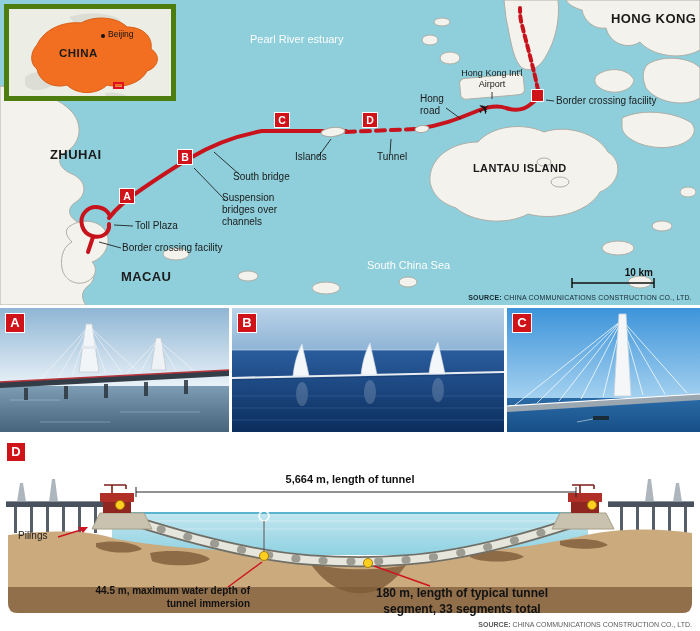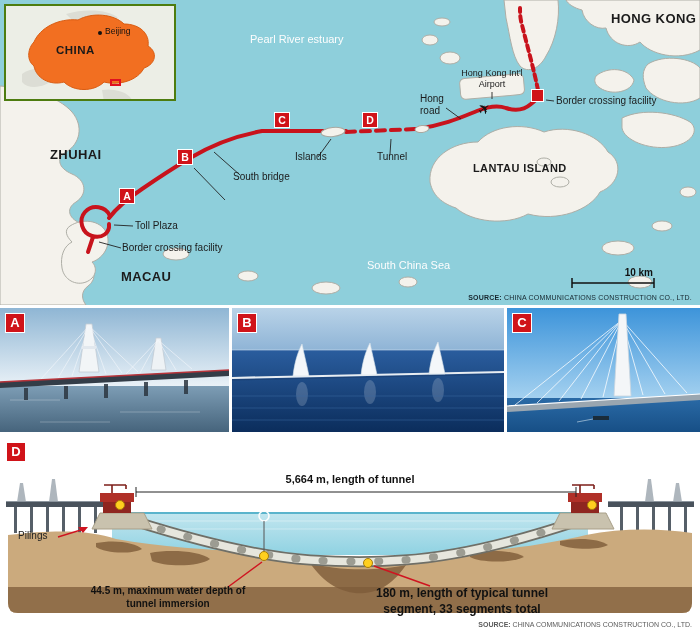--- a/index.html
+++ b/index.html
@@ -15,40 +15,40 @@
   .place-sm { font-weight:bold; font-size:11px; letter-spacing:.4px; }
   .white-label { color:#fdfdfd; font-size:11px; }
   .badge { position:absolute; width:16px; height:16px; background:#d01319; border:1px solid #fff;
            color:#fff; font-weight:bold; font-size:10.5px; line-height:14px; text-align:center; }
   .hk-marker { position:absolute; width:13px; height:13px; background:#d01319; border:1px solid #fff; }
   .plane { position:absolute; font-size:15px; color:#111; transform:rotate(-35deg); }
   .source { position:absolute; font-size:7px; color:#16262e; letter-spacing:.2px; white-space:nowrap; }
   .source b { font-weight:bold; }
 
   
-  .inset { position:absolute; left:4px; top:4px; width:172px; height:97px; background:#eceee6; border:2px solid #4d7c0f; overflow:hidden; }
+  .inset { position:absolute; left:4px; top:4px; width:172px; height:97px; background:#eceee6; border:5px solid #4d7c0f; overflow:hidden; }
   .inset-country { position:absolute; left:50px; top:38px; font-weight:bold; font-size:11.5px; color:#1a1a1a; letter-spacing:.5px; }
   .inset-city { position:absolute; left:99px; top:20px; font-size:8.5px; color:#111; }
   .inset-dot { position:absolute; left:92px; top:25px; width:4px; height:4px; border-radius:50%; background:#111; }
   .inset-region { position:absolute; left:104px; top:73px; width:11px; height:7px; border:2px solid #e01020; background:transparent; }
 
   
   .photos-row { position:absolute; left:0; top:308px; width:700px; height:124px; display:flex; gap:3px; }
   .photo { position:relative; height:124px; overflow:hidden; background:#9bc; }
   .photo.pa { width:229px; } .photo.pb { width:272px; } .photo.pc { width:193px; }
   .photo-badge { position:absolute; left:5px; top:5px; width:20px; height:20px; background:#d01319; border:1px solid #fff;
                  color:#fff; font-weight:bold; font-size:13px; line-height:18px; text-align:center; }
 
   
   .diagram-section { position:absolute; left:0; top:435px; width:700px; height:196px; background:#fff; }
   .d-badge { position:absolute; left:6px; top:7px; width:20px; height:20px; background:#d01319; border:1px solid #fff;
              color:#fff; font-weight:bold; font-size:13px; line-height:18px; text-align:center; }
   .d-length { position:absolute; left:0; top:38px; width:700px; text-align:center; font-weight:bold; font-size:11px; color:#111; }
   .d-pilings { position:absolute; left:18px; top:95px; font-size:10px; color:#222; }
-  .d-depth { position:absolute; left:86px; top:149px; width:164px; text-align:center; font-weight:bold; font-size:10px; line-height:1.3; color:#111; }
+  .d-depth { position:absolute; left:86px; top:149px; width:164px; text-align:right; font-weight:bold; font-size:10px; line-height:1.3; color:#111; }
   .d-segment { position:absolute; left:360px; top:151px; width:204px; text-align:center; font-weight:bold; font-size:12px; line-height:1.3; color:#111; }
   .d-source { position:absolute; right:8px; bottom:3px; font-size:7px; color:#5a5a5a; white-space:nowrap; }
   .d-source b { font-weight:bold; }
 </style>
 </head>
 <body>
 
 <div class="stage">
 
   <div class="map-section">
@@ -134,20 +134,21 @@
     <div class="map-label place" style="left:50px;top:147px;">ZHUHAI</div>
     <div class="map-label place" style="left:90px;top:269px;padding-left:31px;">MACAU</div>
     <div class="map-label place-sm" style="left:473px;top:162px;">LANTAU ISLAND</div>
     <div class="map-label white-label" style="left:367px;top:259px;">South China Sea</div>
     <div class="map-label wrap" style="left:459px;top:68px;width:66px;text-align:center;font-size:9px;">Hong Kong Int'l Airport</div>
     <div class="map-label wrap" style="left:420px;top:93px;width:30px;">Hong road</div>
     <div class="map-label" style="left:556px;top:95px;">Border crossing facility</div>
     <div class="map-label" style="left:295px;top:151px;">Islands</div>
     <div class="map-label" style="left:377px;top:151px;">Tunnel</div>
     <div class="map-label" style="left:233px;top:171px;">South bridge</div>
+    <div class="map-label wrap" style="left:222px;top:192px;width:74px;">Suspension bridges over channels</div>
     <div class="map-label" style="left:135px;top:220px;">Toll Plaza</div>
     <div class="map-label" style="left:122px;top:242px;">Border crossing facility</div>
 
     <div class="plane" style="left:478px;top:100px;">✈</div>
 
     <div class="badge" style="left:119px;top:188px;">A</div>
     <div class="badge" style="left:177px;top:149px;">B</div>
     <div class="badge" style="left:274px;top:112px;">C</div>
     <div class="badge" style="left:362px;top:112px;">D</div>
     <div class="hk-marker" style="left:531px;top:89px;"></div>

